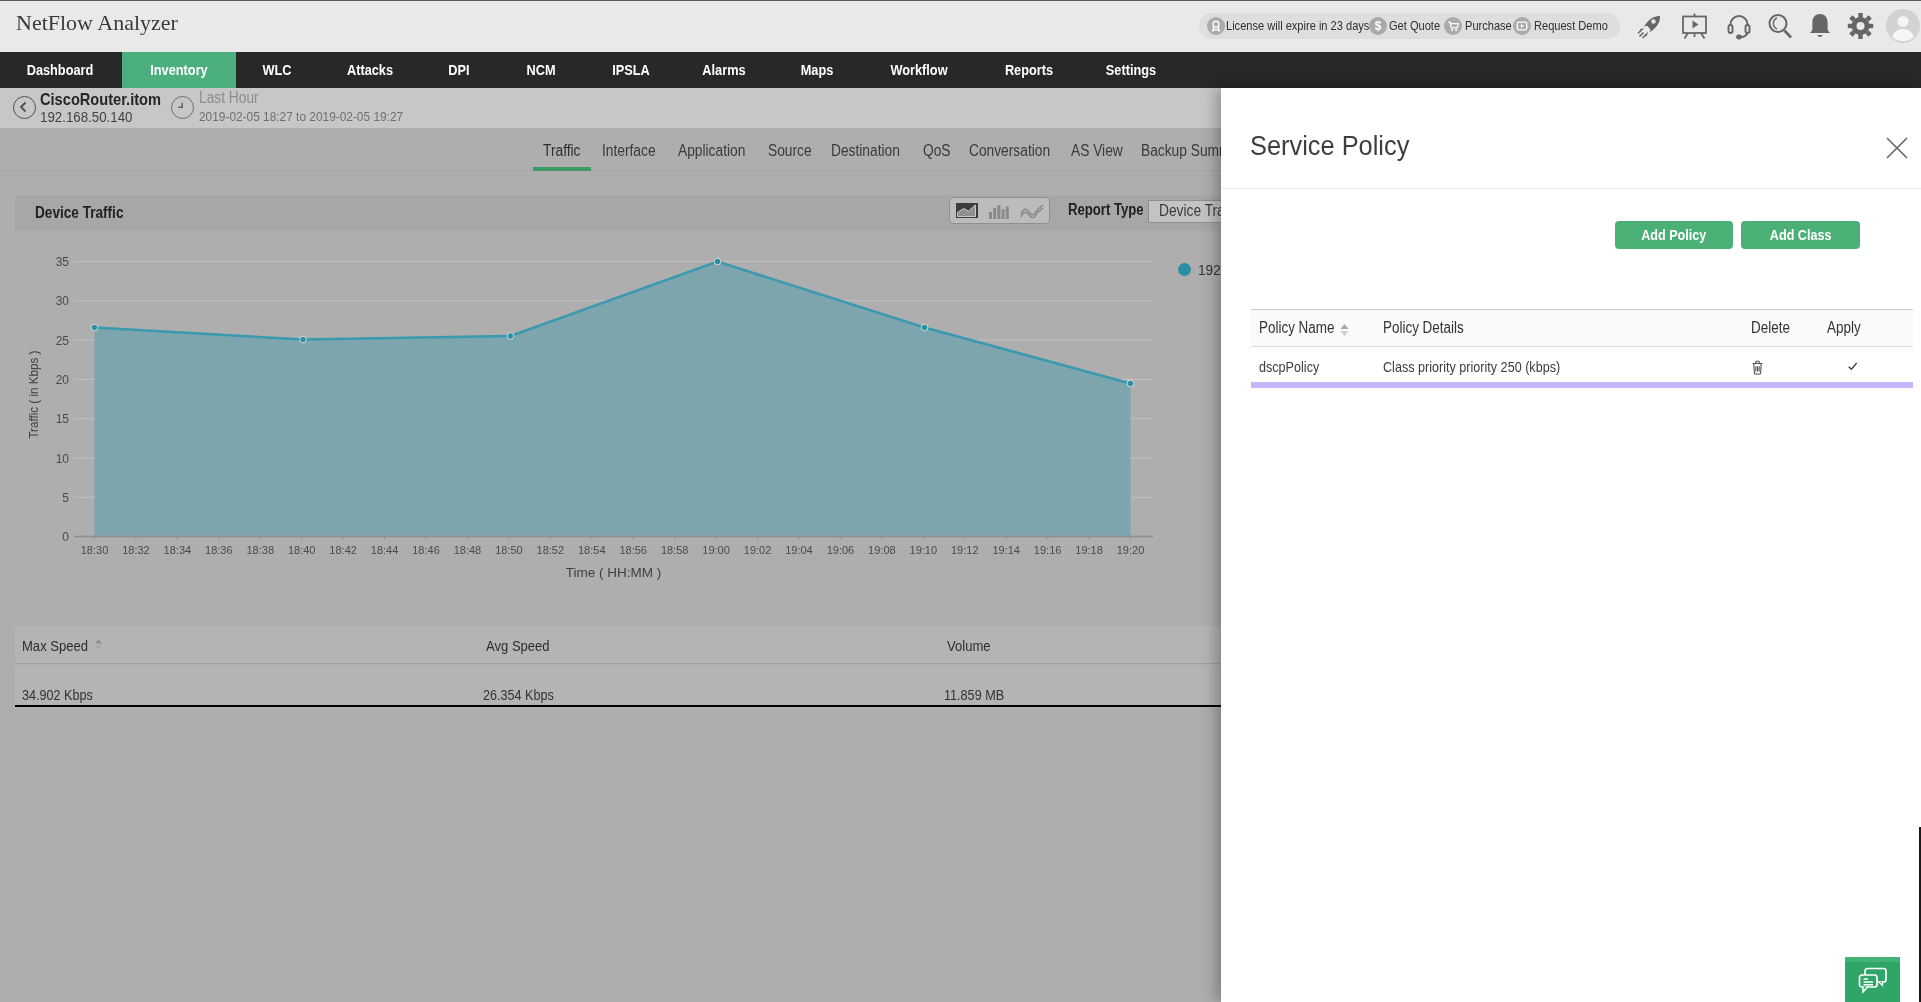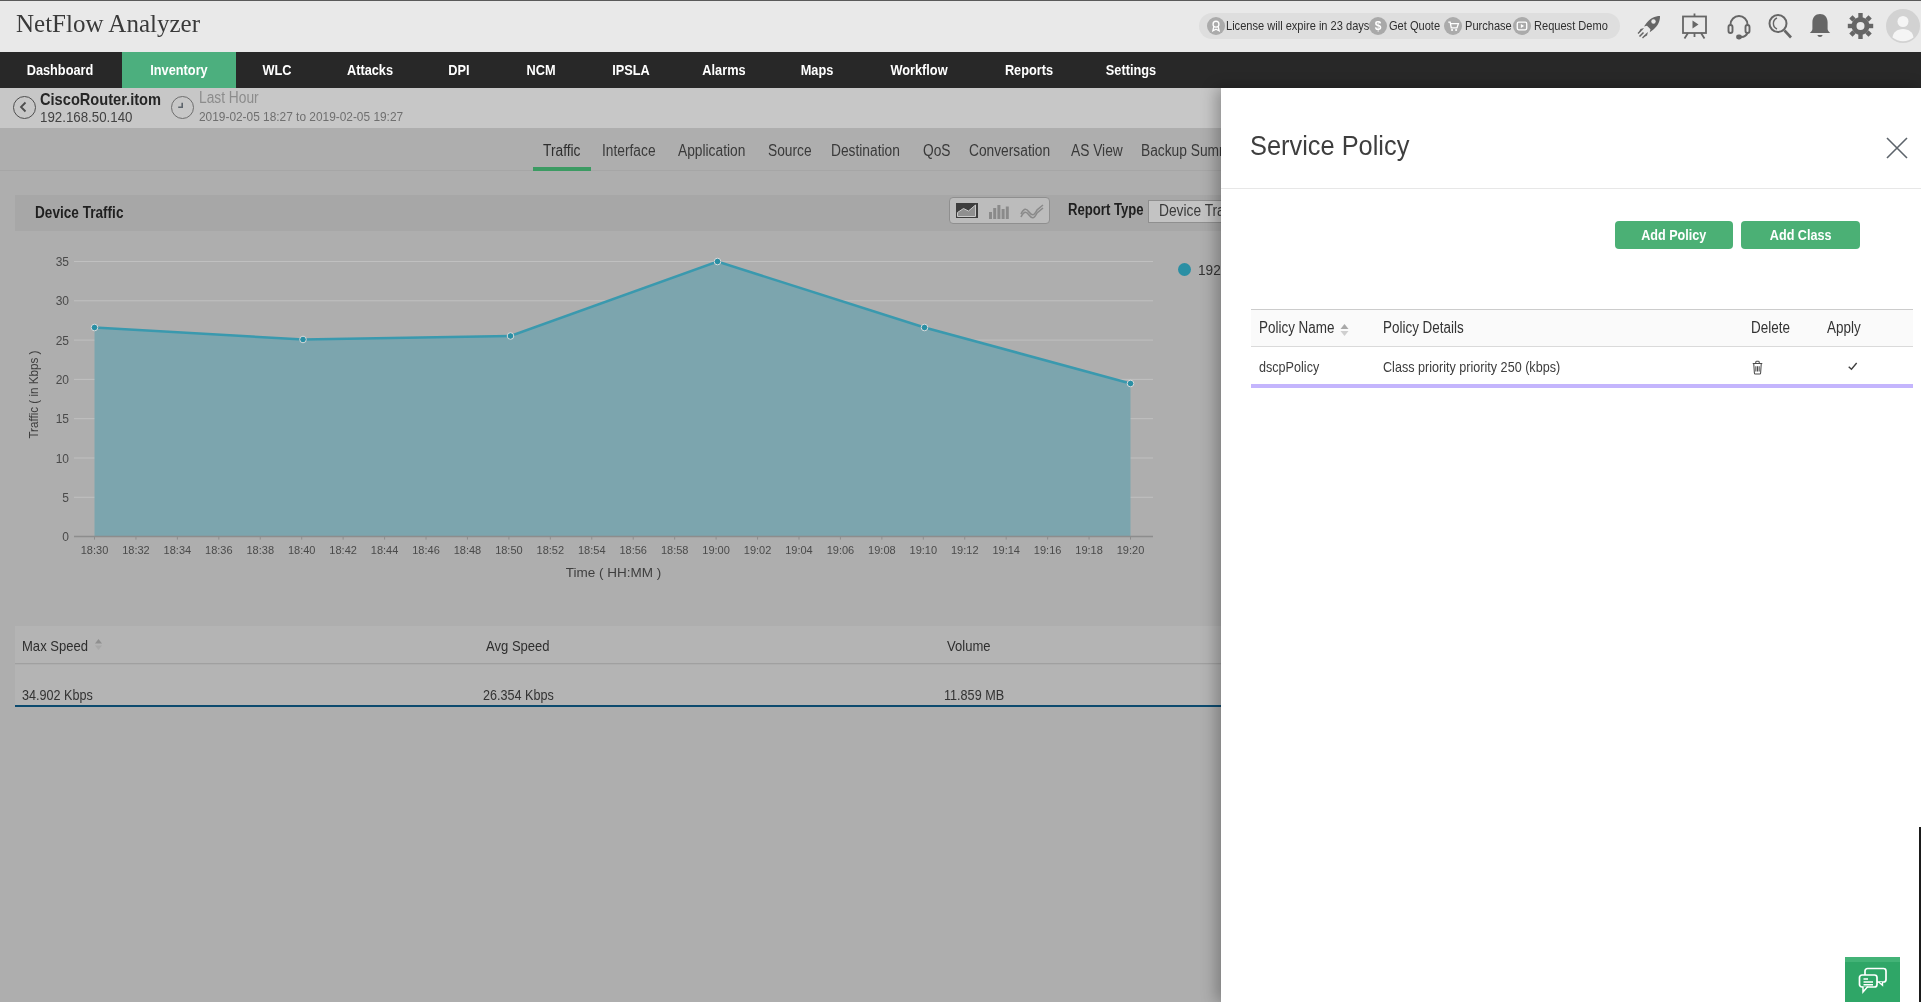--- a/index.html
+++ b/index.html
@@ -2,21 +2,21 @@
 <html><head>
 <meta charset="utf-8">
 <style>
   * { margin:0; padding:0; box-sizing:border-box; }
   html,body { width:1921px; height:1002px; overflow:hidden; }
   body { font-family:"Liberation Sans", sans-serif; position:relative; background:#aeaeae; }
   .abs { position:absolute; }
 
   
   .topbar { position:absolute; left:0; top:0; width:1921px; height:52px; background:#e9e9e9; }
-  .logo { position:absolute; left:16px; top:10px; font-family:"Liberation Serif", serif; font-size:25px; color:#3a3a3a; }
+  .logo { position:absolute; left:16px; top:10px; font-family:"Liberation Serif", serif; font-size:22px; color:#3a3a3a; }
   .pill { position:absolute; left:1199px; top:13px; width:421px; height:26px; background:#dedede; border-radius:13px; }
   .pill .itxt { position:absolute; top:5px; font-size:13.5px; color:#2f2f2f; white-space:nowrap; transform:scaleX(0.82); transform-origin:0 0; }
   .pill svg, .pill .cicon { position:absolute; top:4px; }
   .cicon { width:18px; height:18px; border-radius:50%; background:#a9a9a9; color:#fff; text-align:center; line-height:18px; font-size:12px; font-weight:bold; }
 
   
   .nav { position:absolute; left:0; top:52px; width:1921px; height:36px; background:#282828; }
   .nav span { position:absolute; top:0; height:36px; line-height:36px; color:#fff; font-size:14.5px; font-weight:bold; transform:translateX(-50%) scaleX(0.88); white-space:nowrap; }
   .invblock { position:absolute; left:122px; top:0; width:114px; height:36px; background:#4caf7e; }
 
@@ -40,40 +40,40 @@
   .ctlbox { position:absolute; left:934px; top:2px; width:101px; height:27px; background:#bcbcbc; border:1px solid #8f8f8f; border-radius:4px; display:flex; align-items:center; justify-content:space-around; }
   .rpttype { position:absolute; left:1053px; top:6px; font-size:16px; font-weight:bold; color:#1f1f1f; transform:scaleX(0.82); transform-origin:0 0; }
   .ddown { position:absolute; left:1133px; transform-origin:0 0; top:5px; width:100px; height:23px; background:#c3c3c3; border:1px solid #8f8f8f; font-size:16px; color:#3a3a3a; padding:1px 0 0 10px; white-space:nowrap; }
 
   
   .legdot { position:absolute; left:1178px; top:263px; width:13px; height:13px; border-radius:50%; background:#2a8fa4; }
   .legtxt { position:absolute; left:1198px; top:261px; font-size:15.5px; color:#333; transform:scaleX(0.88); transform-origin:0 0; }
 
   
   .t1hdr { position:absolute; left:15px; top:626px; width:1906px; height:38px; background:#b4b4b4; border-bottom:1px solid #a0a0a0; }
-  .t1row { position:absolute; left:15px; top:665px; width:1906px; height:42px; background:#b4b4b4; border-bottom:2px solid #0c4a6e; }
+  .t1row { position:absolute; left:15px; top:665px; width:1906px; height:42px; background:#b4b4b4; border-bottom:2px solid #000000; }
   .t1hdr span, .t1row span { position:absolute; font-size:15px; color:#2e2e2e; transform:scaleX(0.87); transform-origin:0 0; }
   .t1hdr span { top:11px; }
   .t1row span { top:22px; font-size:14.5px; color:#333; }
 
   
   .panel { position:absolute; left:1221px; top:88px; width:700px; height:914px; background:#ffffff; box-shadow:-5px 0 14px rgba(0,0,0,0.28); }
   .ptitle { position:absolute; left:29px; top:43px; font-size:27px; color:#3e3e3e; transform:scaleX(0.94); transform-origin:0 0; }
   .pclose { position:absolute; left:663px; top:47px; }
   .pdiv { position:absolute; left:0; top:100px; width:700px; height:1px; background:#e7e7e7; }
   .btn { position:absolute; top:133px; height:28px; background:#4bb075; border-radius:4px; color:#fff; font-size:15px; font-weight:bold; text-align:center; line-height:28px; }
   .btn1 { left:394px; width:118px; }
   .btn2 { left:520px; width:119px; }
 
   .ptable { position:absolute; left:30px; top:185px; width:662px; }
   .pthead { height:38px; border-top:1px solid #cccccc; border-bottom:1px solid #dadada; background:#fafafa; position:relative;margin-top:36px; }
   .pthead span { position:absolute; top:9px; font-size:16px; color:#333; transform:scaleX(0.84); transform-origin:0 0; white-space:nowrap; }
   .prow { height:40px; border-bottom:1px solid #e4e4e4; position:relative; }
   .prow span { position:absolute; top:11px; font-size:15px; color:#3d3d3d; transform:scaleX(0.84); transform-origin:0 0; white-space:nowrap; }
-  .prow.last { height:41px; border-bottom:4px solid #c4b5fd; }
+  .prow.last { height:41px; border-bottom:6px solid #c4b5fd; }
   .sortud { position:absolute; left:88px; top:13px; }
 
   
   .chat { position:absolute; left:624px; top:869px; width:55px; height:45px; background:#2fa667; }
   .chat .strip { position:absolute; left:0; top:0; width:55px; height:5px; background:#43b377; }
   .edgeline { position:absolute; left:1919px; top:827px; width:2px; height:175px; background:#1b1b1b; z-index:60; }
 </style>
 </head>
 <body>
 

